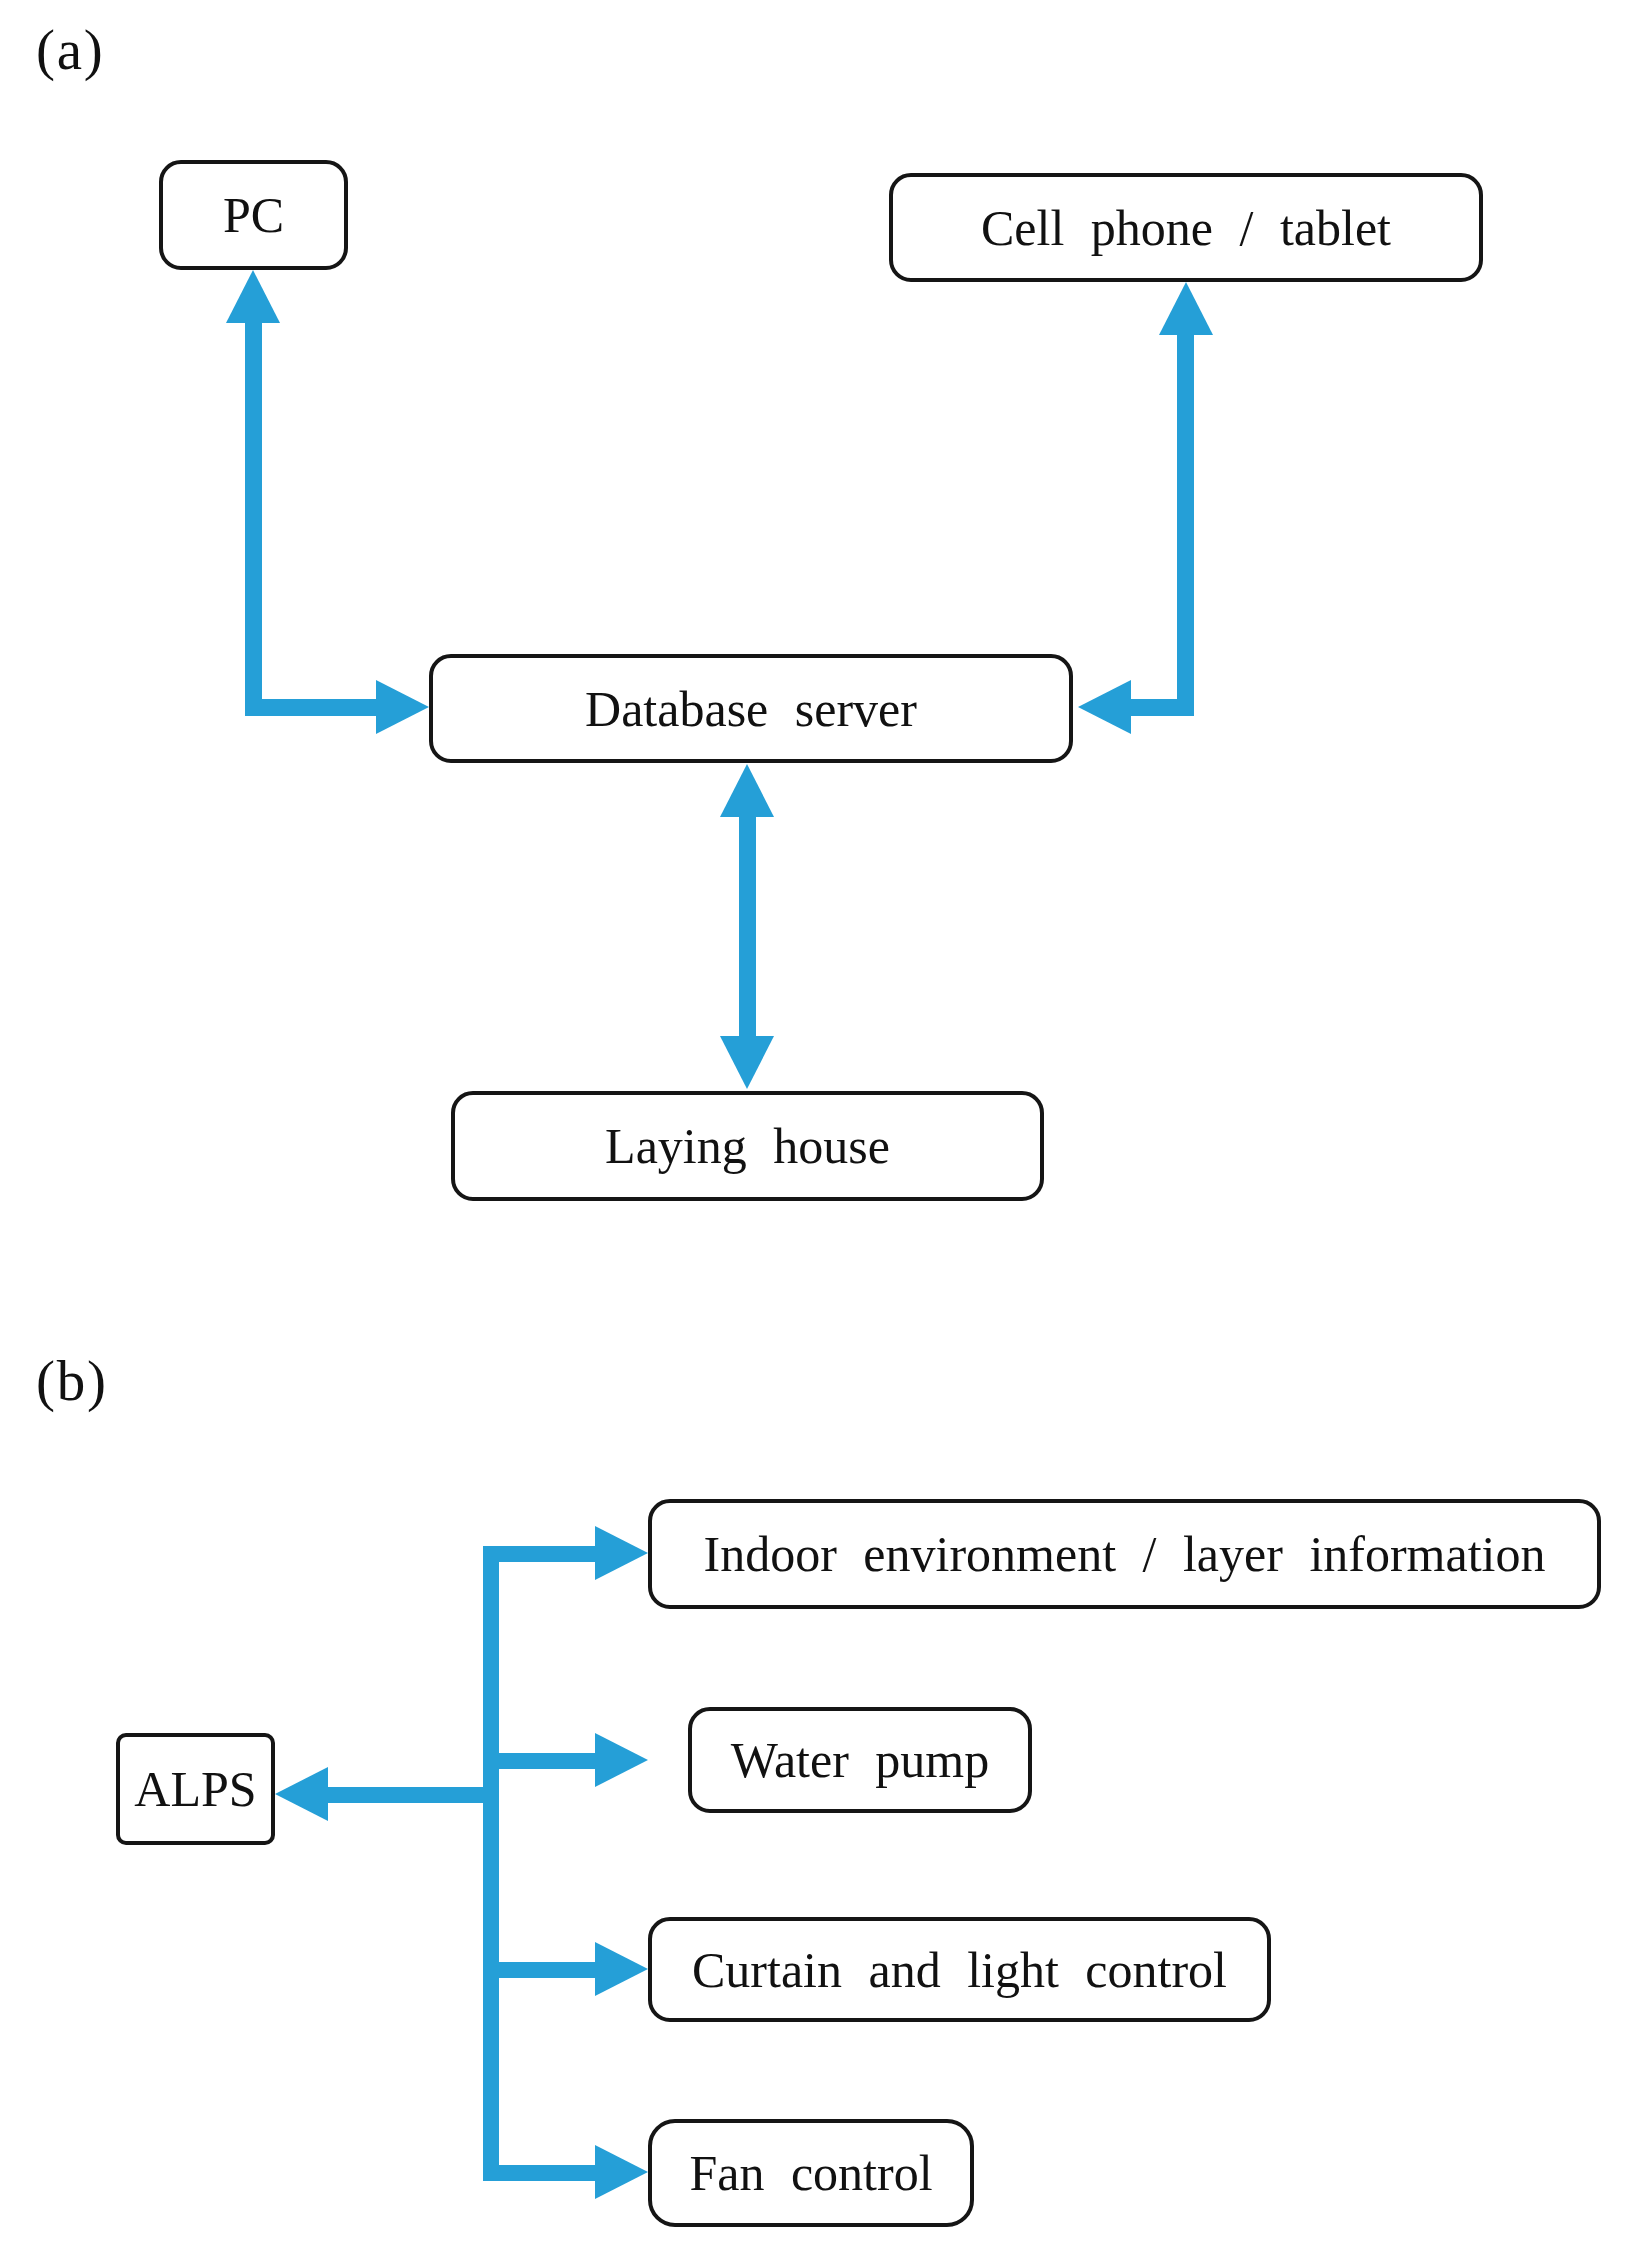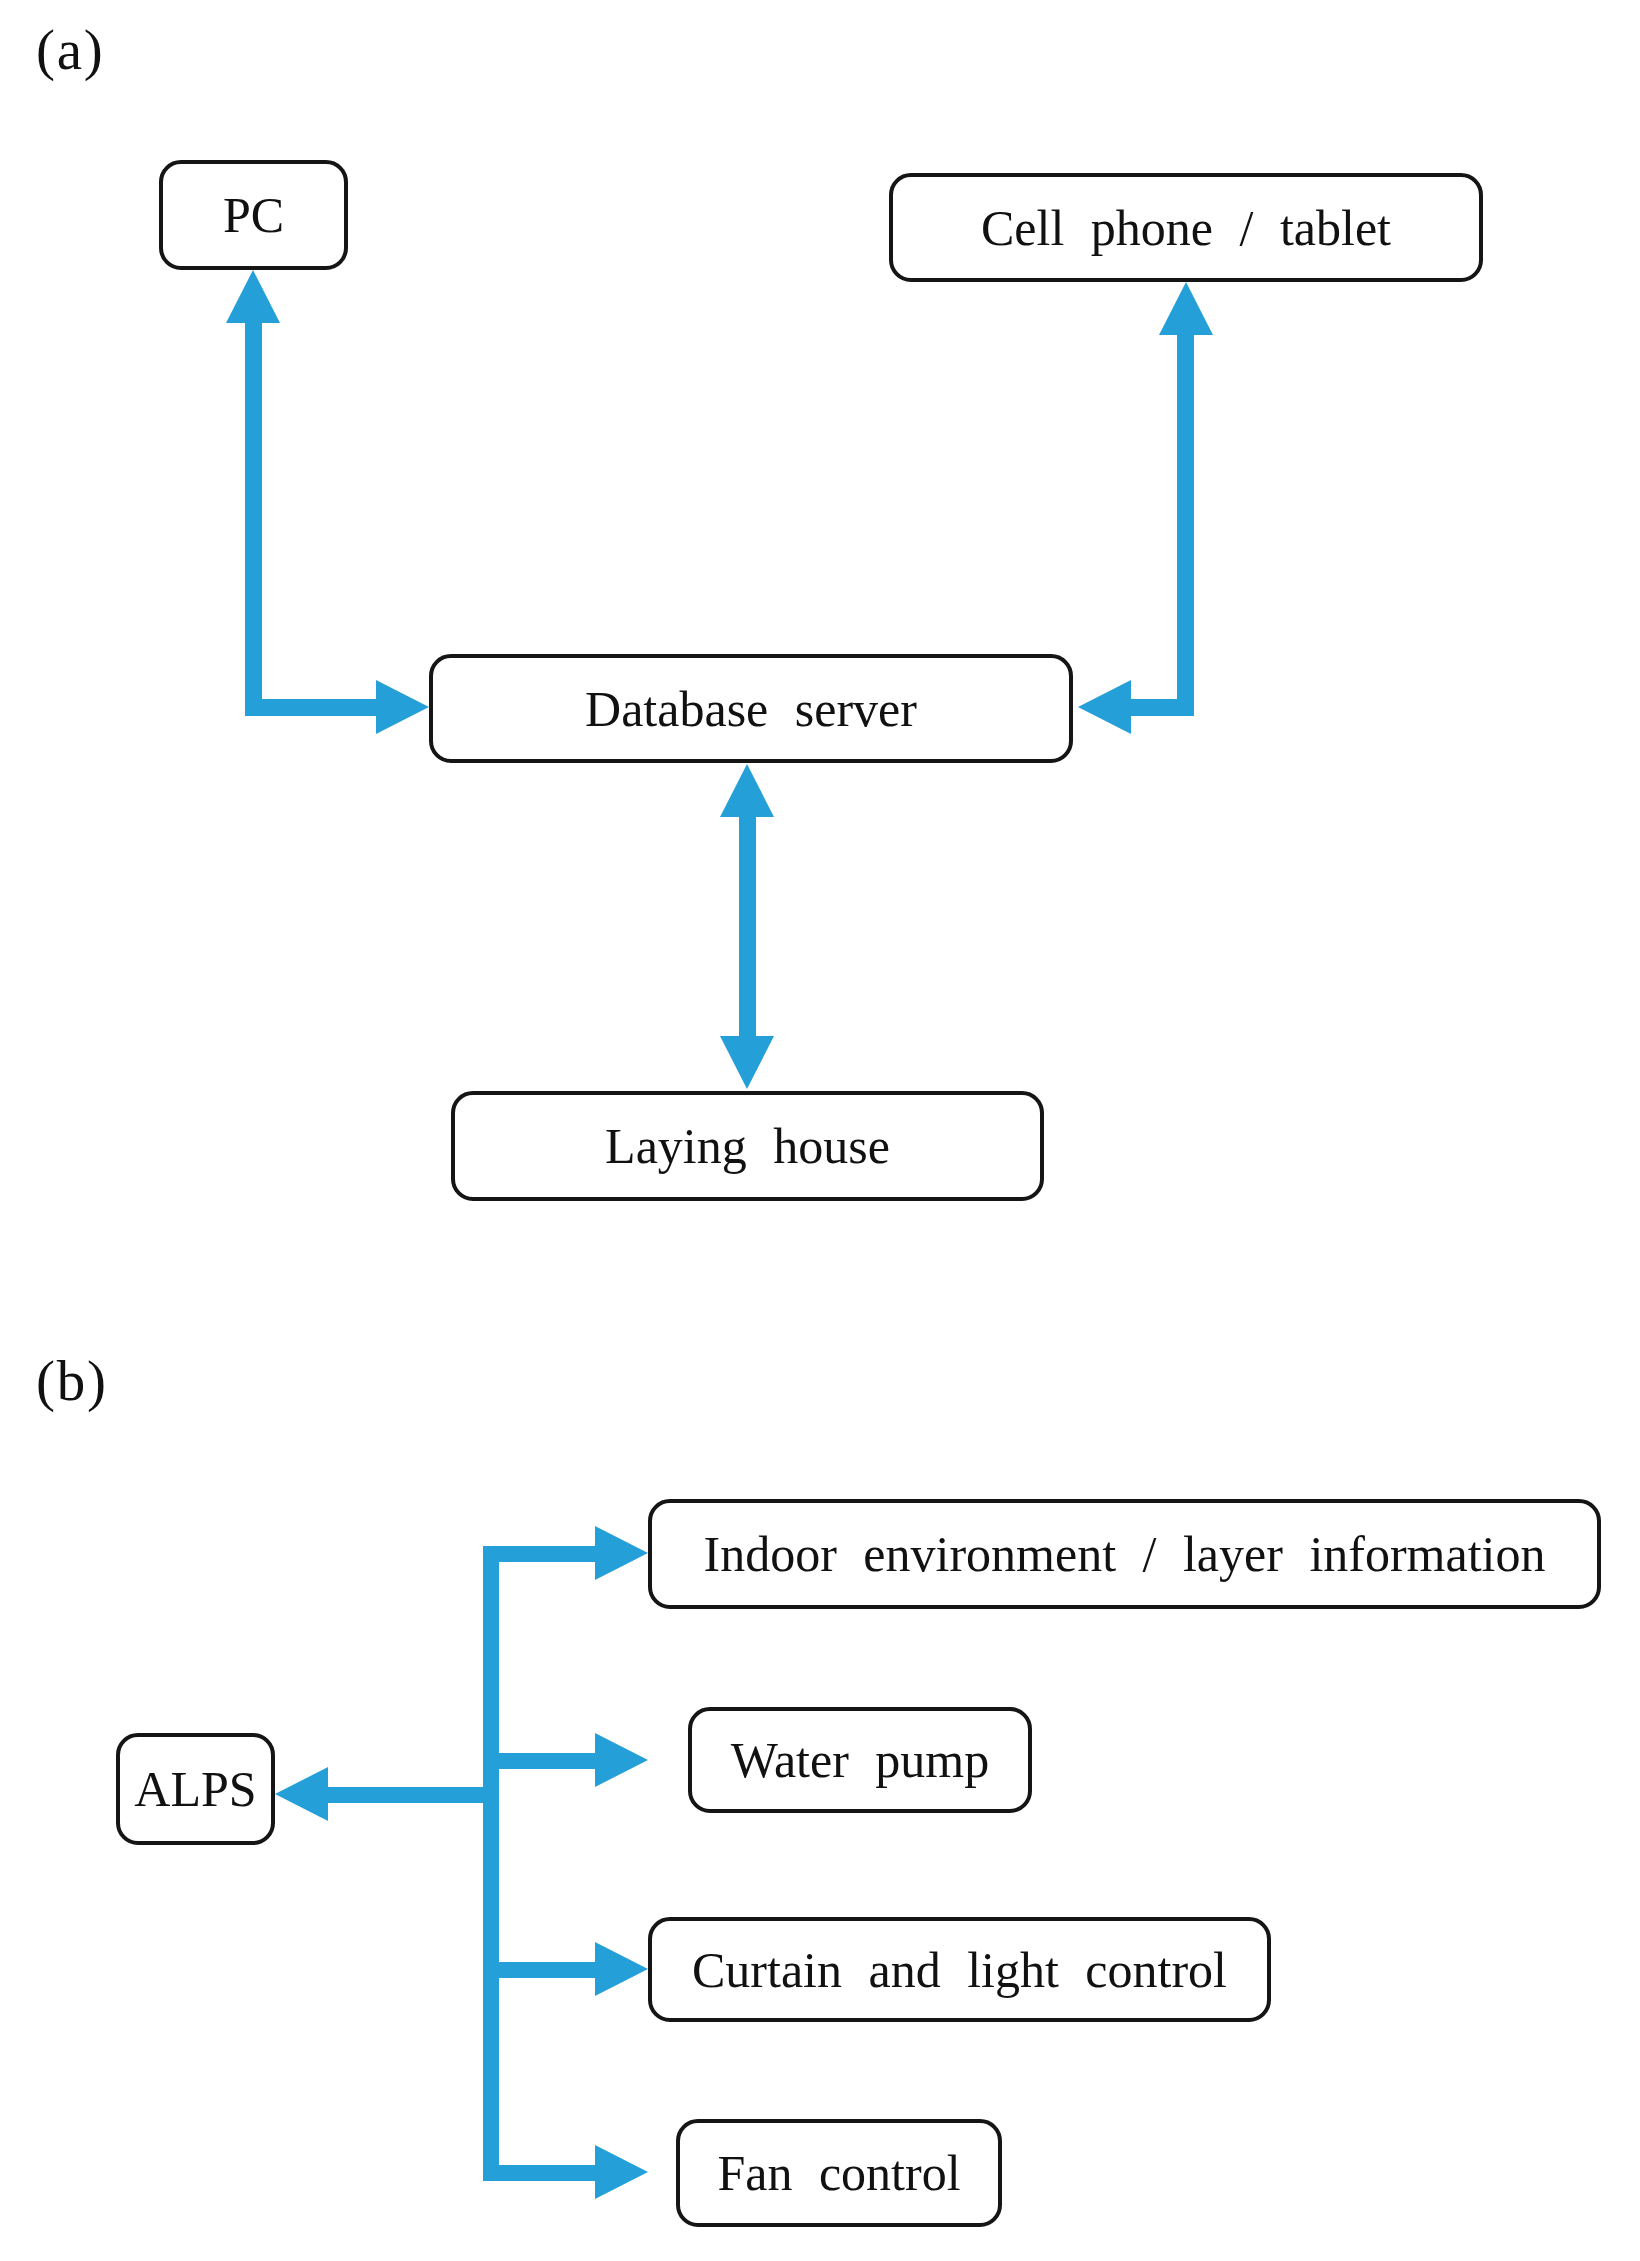--- a/index.html
+++ b/index.html
@@ -64,24 +64,24 @@
   .l-cell-h   { left: 1129px; top: 699px;  width: 65px;  height: 17px; }
   .a-db-left  { left: 1078px; top: 680px; }
 
   .a-db-up      { left: 720px; top: 764px; }
   .l-mid-v      { left: 739px; top: 812px; width: 17px; height: 228px; }
   .a-laying-down{ left: 720px; top: 1036px; }
 
   
   .plabel-b    { left: 36px;  top: 1348px; }
   .box-indoor  { left: 648px; top: 1499px; width: 953px; height: 110px; }
-  .box-alps    { left: 116px; top: 1733px; width: 159px;  height: 112px; }
+  .box-alps    { left: 116px; top: 1733px; width: 159px;  height: 112px; border-radius: 10px; }
   .box-water   { left: 648px; top: 1707px; width: 344px;  height: 106px; margin-left: 40px; }
   .box-curtain { left: 648px; top: 1917px; width: 623px;  height: 105px; align-items: center; }
-  .box-fan     { left: 676px; top: 2119px; width: 326px;  height: 108px; }
+  .box-fan     { left: 648px; top: 2119px; width: 326px;  height: 108px; border-radius: 27px; }
 
   .l-trunk   { left: 483px; top: 1546px; width: 15.5px;  height: 635px; }
   .l-b1      { left: 483px; top: 1546px; width: 116px; height: 15.5px; }
   .a-indoor  { left: 595px; top: 1526px; }
   .l-water   { left: 490px; top: 1753px; width: 108px; height: 15.5px; }
   .a-water   { left: 595px; top: 1733px; }
   .l-alps    { left: 328px; top: 1787px; width: 162px; height: 15.5px; }
   .a-alps    { left: 275px; top: 1767px; }
   .l-b3      { left: 483px; top: 1962px; width: 116px; height: 15.5px; }
   .a-curtain { left: 595px; top: 1942px; }

